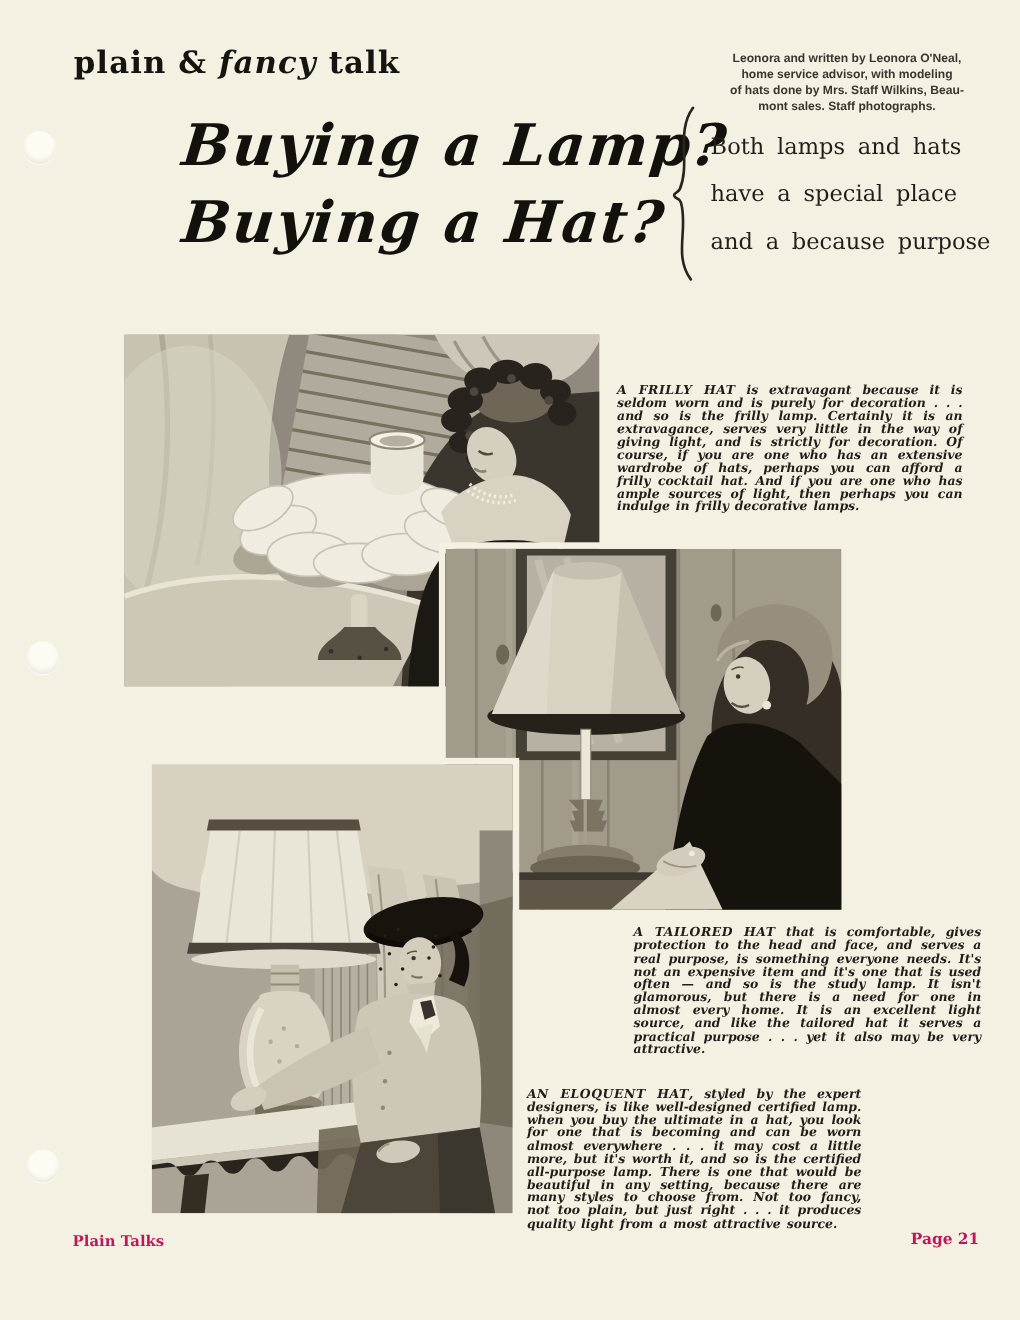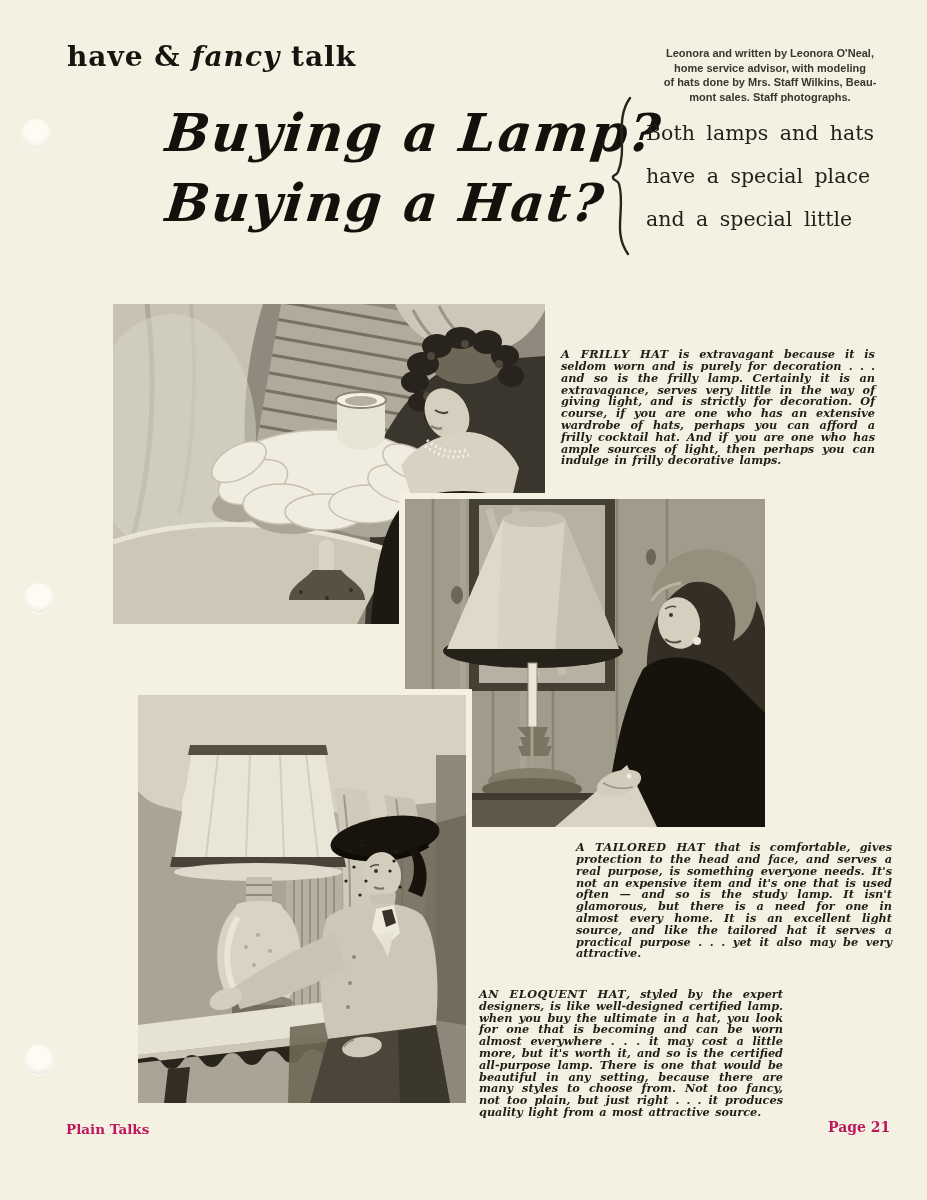--- a/index.html
+++ b/index.html
@@ -51,21 +51,21 @@
 </head>
 <body>
 
 <div class="page">
 
   <div class="hole" style="left:21px; top:119px;"></div>
   <div class="hole" style="left:24px; top:583px;"></div>
   <div class="hole" style="left:24px; top:1045px;"></div>
 
   <div class="masthead">
-    <span>have</span>
+    <span>plain</span>
     <span>&amp;</span>
     <span class="fancy">fancy</span>
     <span>talk</span>
   </div>
 
   <div class="byline">
     <div>Leonora and written by Leonora O'Neal,</div>
     <div>home service advisor, with modeling</div>
     <div>of hats done by Mrs. Staff Wilkins, Beau-</div>
     <div>mont sales.  Staff photographs.</div>
@@ -74,21 +74,21 @@
   <div id="title-1" class="script-title">Buying a Lamp?</div>
   <div id="title-2" class="script-title">Buying a Hat?</div>
 
   <svg class="brace" width="40" height="160" viewBox="0 0 40 160">
     <path d="M30 2 C14 24 28 52 18 76 C16 80 12 79 13 82 C14 85 18 84 19 88 C26 112 12 136 28 158" fill="none" stroke="#29251d" stroke-width="2.4" stroke-linecap="round"></path>
   </svg>
 
   <div class="tagline">
     <div>Both lamps and hats</div>
     <div>have a special place</div>
-    <div>and a special little</div>
+    <div>and a because purpose</div>
   </div>
 
   <div id="photo-1" class="photo">
     <svg width="432" height="320" viewBox="0 0 432 320">
       <rect width="432" height="320" fill="#8f8a7d"></rect>
       <path d="M0 0 H150 C128 70 126 150 142 225 L96 320 H0 Z" fill="#c7c2b2"></path>
       <path d="M34 0 C44 80 40 160 18 240" stroke="#a39e8e" fill="none" stroke-width="5" opacity=".7"></path>
       <path d="M78 0 C84 70 82 140 66 210" stroke="#b3ae9e" fill="none" stroke-width="4" opacity=".7"></path>
       <ellipse cx="58" cy="130" rx="85" ry="120" fill="#dcd7c7" opacity=".5"></ellipse>
       <g transform="rotate(10 240 110)">

